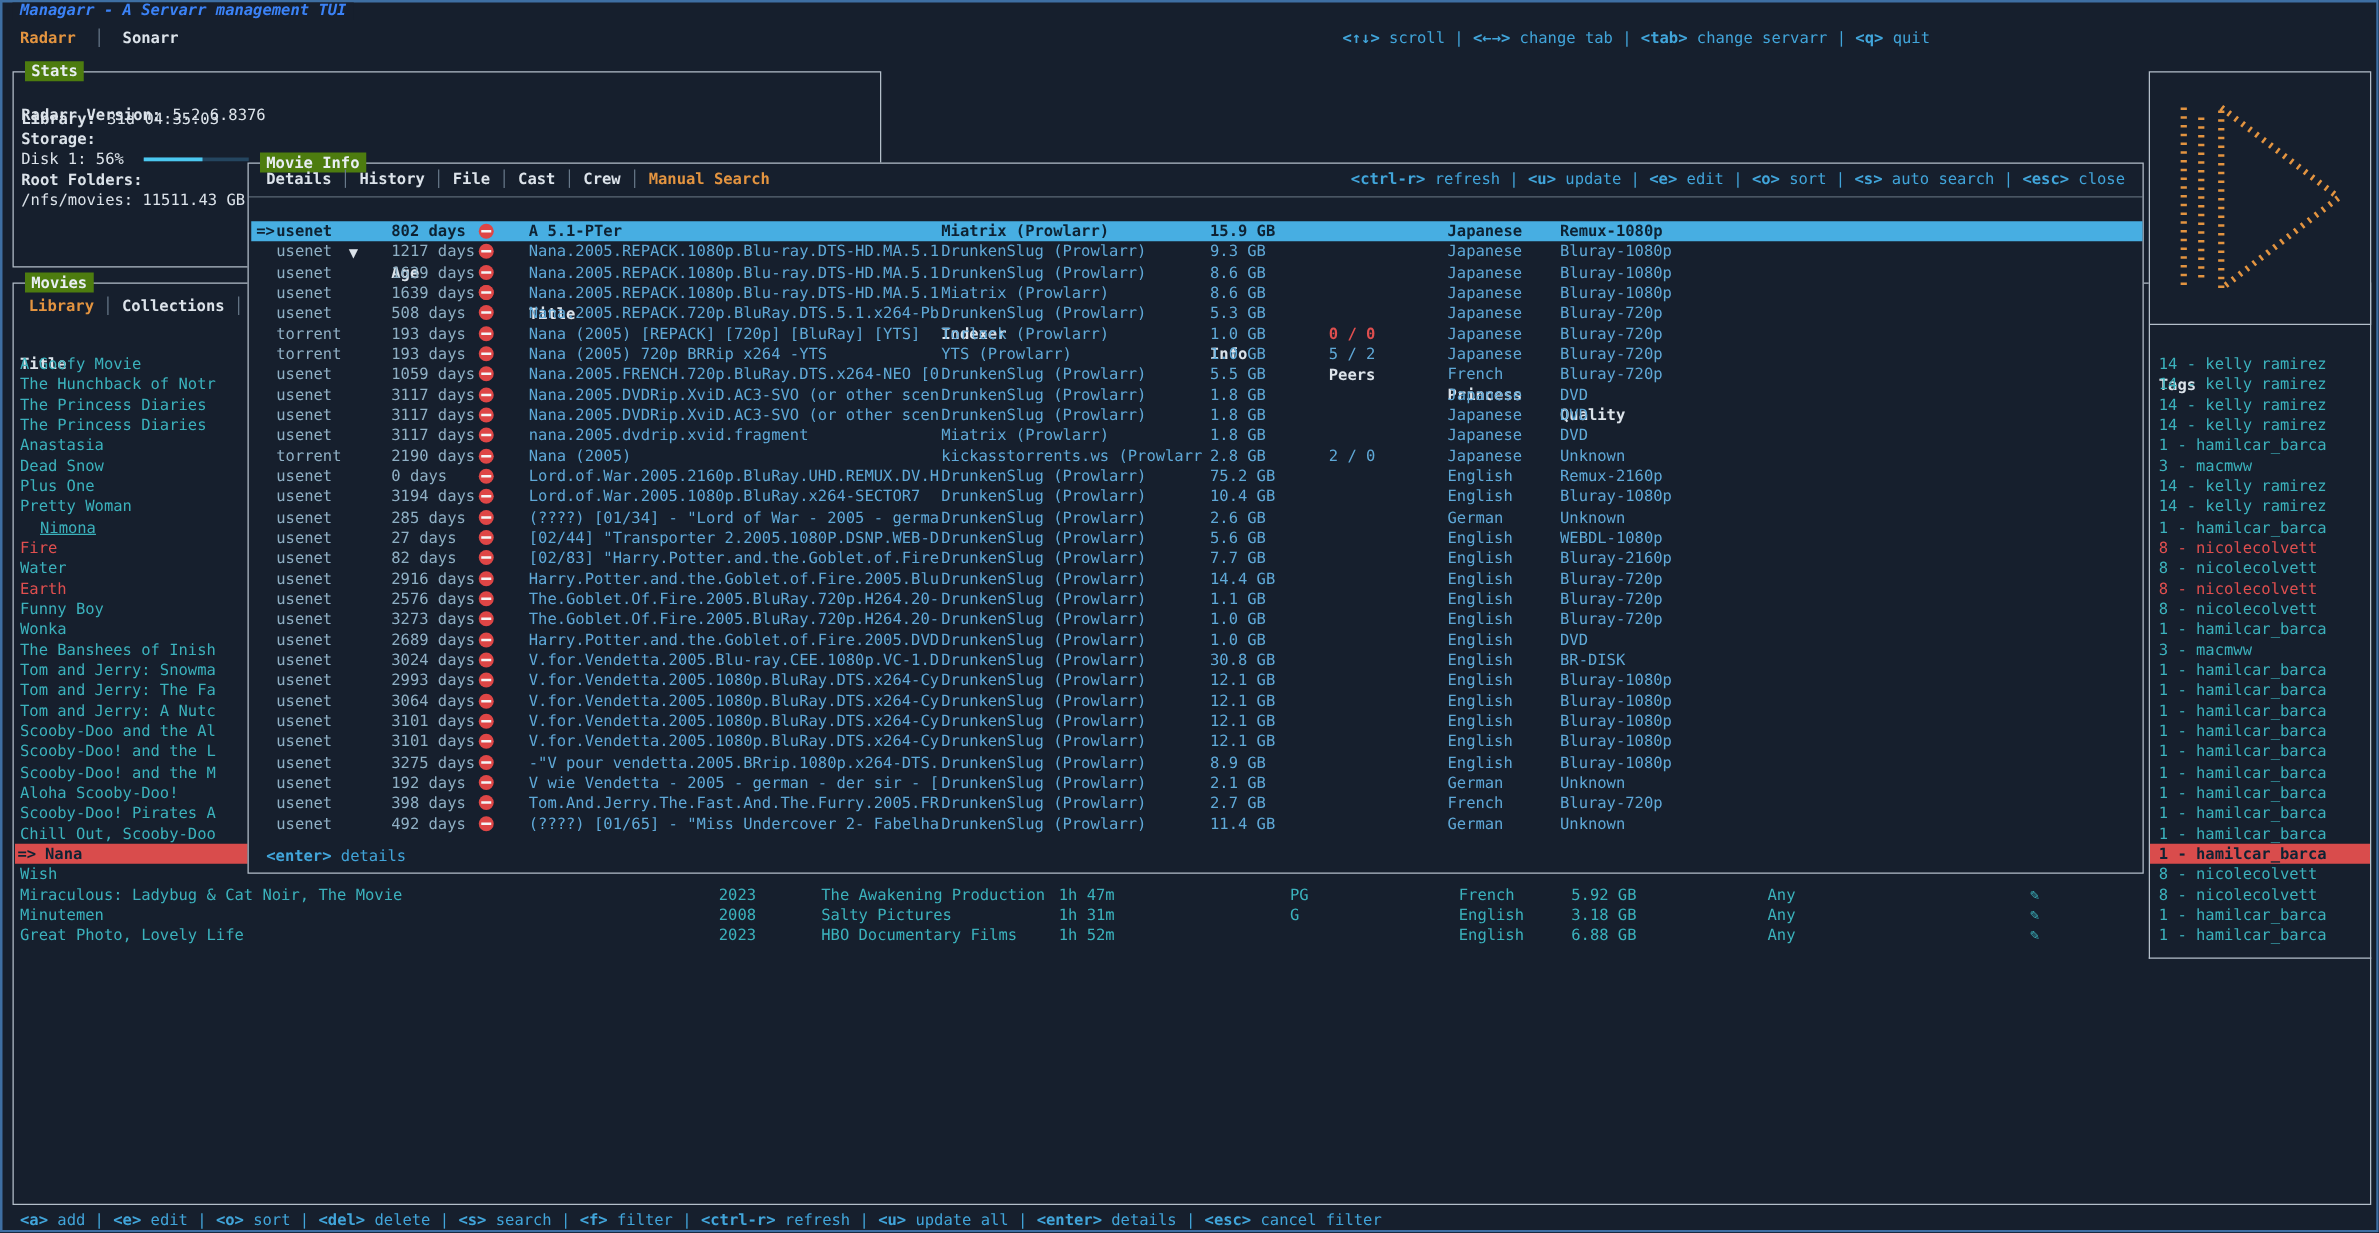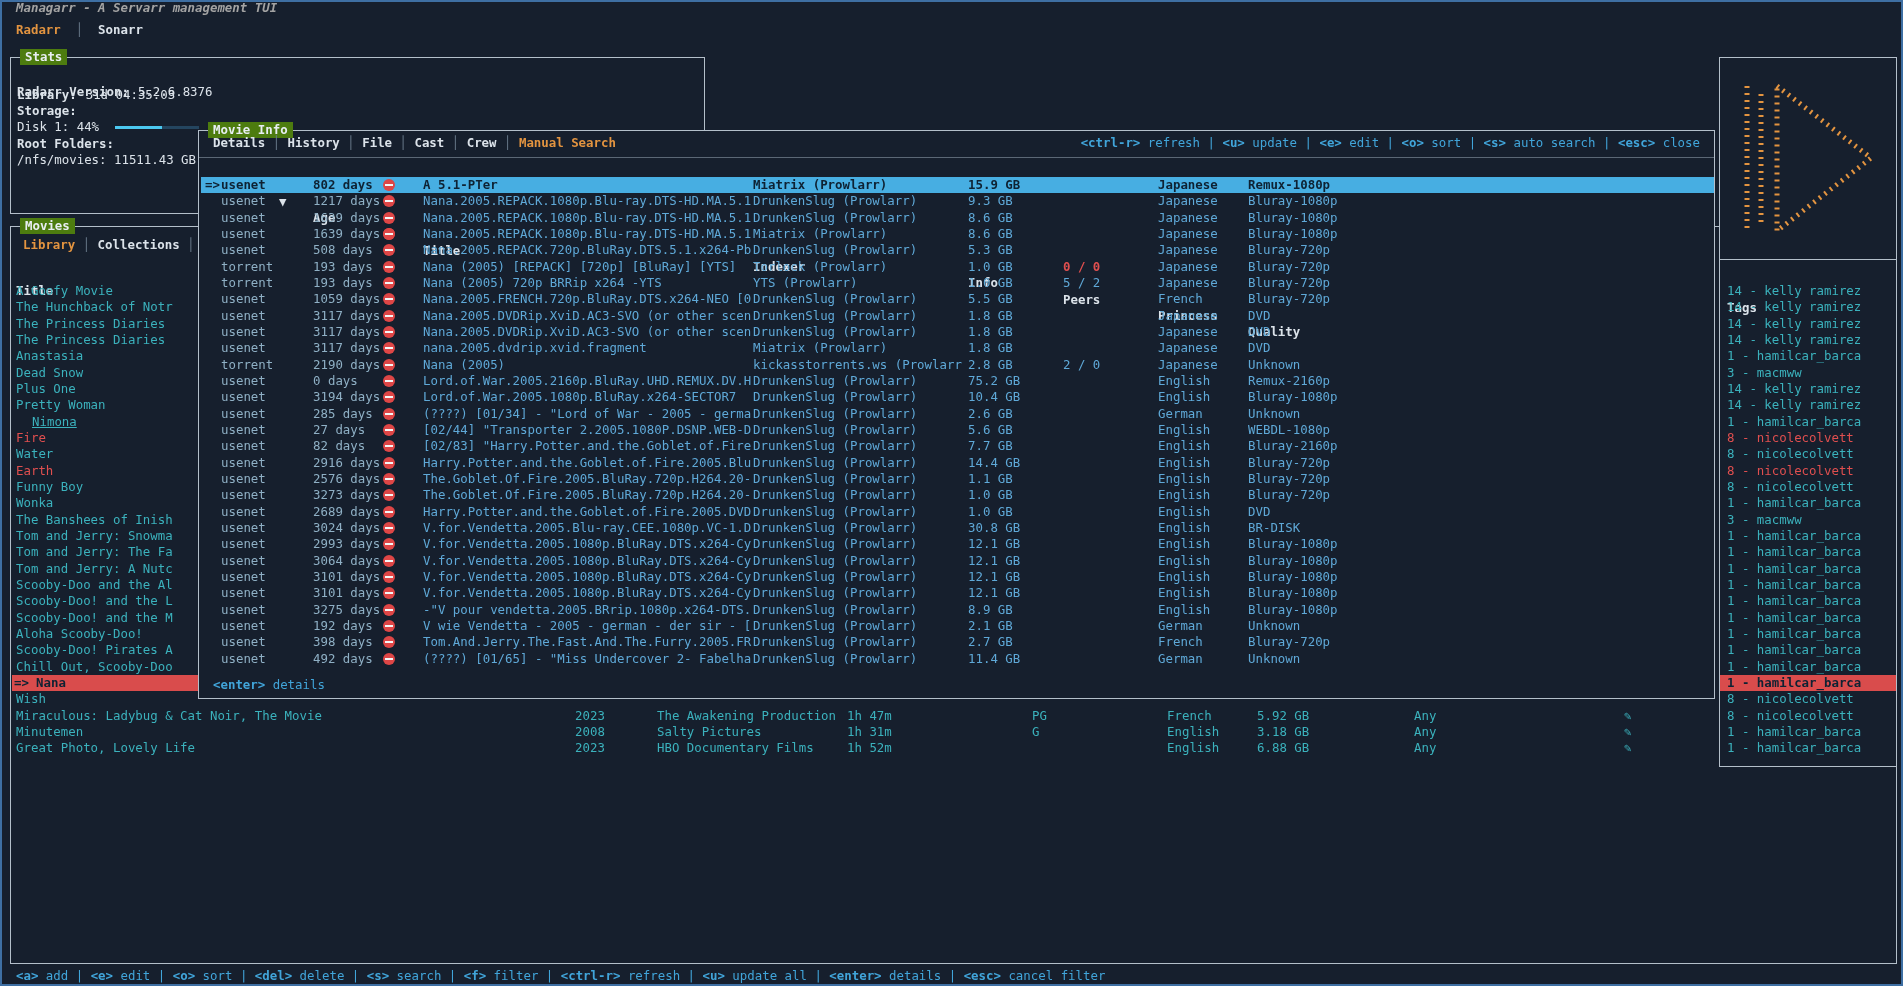--- a/index.html
+++ b/index.html
@@ -1,21 +1,21 @@
 <!DOCTYPE html>
 <html><head>
 <meta charset="utf-8">
 <style>
   *{margin:0;padding:0;box-sizing:border-box}
   html,body{background:#0b111a}
   .screen{position:relative;width:1903px;height:986px;background:#161f2d;border:2px solid #3e6fa3;
           font-family:"DejaVu Sans Mono",monospace;font-size:12.4px;line-height:16.33px;color:#dce3ea;overflow:hidden}
   .panel{position:absolute;border:1px solid #b4bfca}
   .ptitle{position:absolute;top:-9px;left:9px;background:#4d7c0f;padding:0 5px;font-weight:bold;color:#e8eef3;white-space:pre}
-  .app-title{position:absolute;left:8px;top:-2px;background:#161f2d;padding:0 6px;color:#a3a3a3;font-weight:bold;font-style:italic;white-space:pre}
+  .app-title{position:absolute;left:8px;top:-2px;background:#161f2d;padding:0 6px;color:#3b82f6;font-weight:bold;font-style:italic;white-space:pre}
   .orange{color:#e39440}
   .bold{font-weight:bold}
   .teal{color:#3bb2bd}
   .red{color:#e04f4f}
   .dim{color:#8fb0c5}
   .blue{color:#5fa9d8}
   .dark{color:#0e2233;font-weight:bold}
   .sep{color:#68798a}
   .mr{margin-right:9px}
   .irow{position:absolute;white-space:pre}
@@ -33,27 +33,28 @@
 </style>
 </head>
 <body>
 
 <div class="screen">
 
   <span class="app-title">Managarr - A Servarr management TUI</span>
 
   <div class="irow" style="left:14px;top:20px"><span class="orange bold">Radarr</span><span class="sep">  │  </span><span class="bold">Sonarr</span></div>
 
+  <div class="irow hints" id="top-hints" style="right:357px;top:20px"><span class="key">&lt;↑↓&gt;</span><span> scroll</span><span> | </span><span class="key">&lt;←→&gt;</span><span> change tab</span><span> | </span><span class="key">&lt;tab&gt;</span><span> change servarr</span><span> | </span><span class="key">&lt;q&gt;</span><span> quit</span></div>
 
   <div class="panel" style="left:8px;top:55px;width:695px;height:157px">
     <span class="ptitle">Stats</span>
     <div class="irow" style="left:6px;top:26px"><span class="bold mr">Radarr Version:</span><span>5.2.6.8376</span></div>
     <div class="irow" style="left:6px;top:29px"><span class="bold mr">Library:</span><span>31d 04:35:03</span></div>
     <div class="irow bold" style="left:6px;top:45px">Storage:</div>
-    <div class="irow" style="left:6px;top:61px">Disk 1: 44%</div>
+    <div class="irow" style="left:6px;top:61px">Disk 1: 56%</div>
     <div class="gauge" style="left:104px;top:68px;width:84px">
         <i id="disk-fill" style="width: 47px;"></i>
       </div>
     <div class="irow bold" style="left:6px;top:78px">Root Folders:</div>
     <div class="irow" style="left:6px;top:94px">/nfs/movies: 11511.43 GB</div>
   </div>
 
 
   <div class="panel" style="left:8px;top:224px;width:1887px;height:738px">
     <span class="ptitle">Movies</span>

